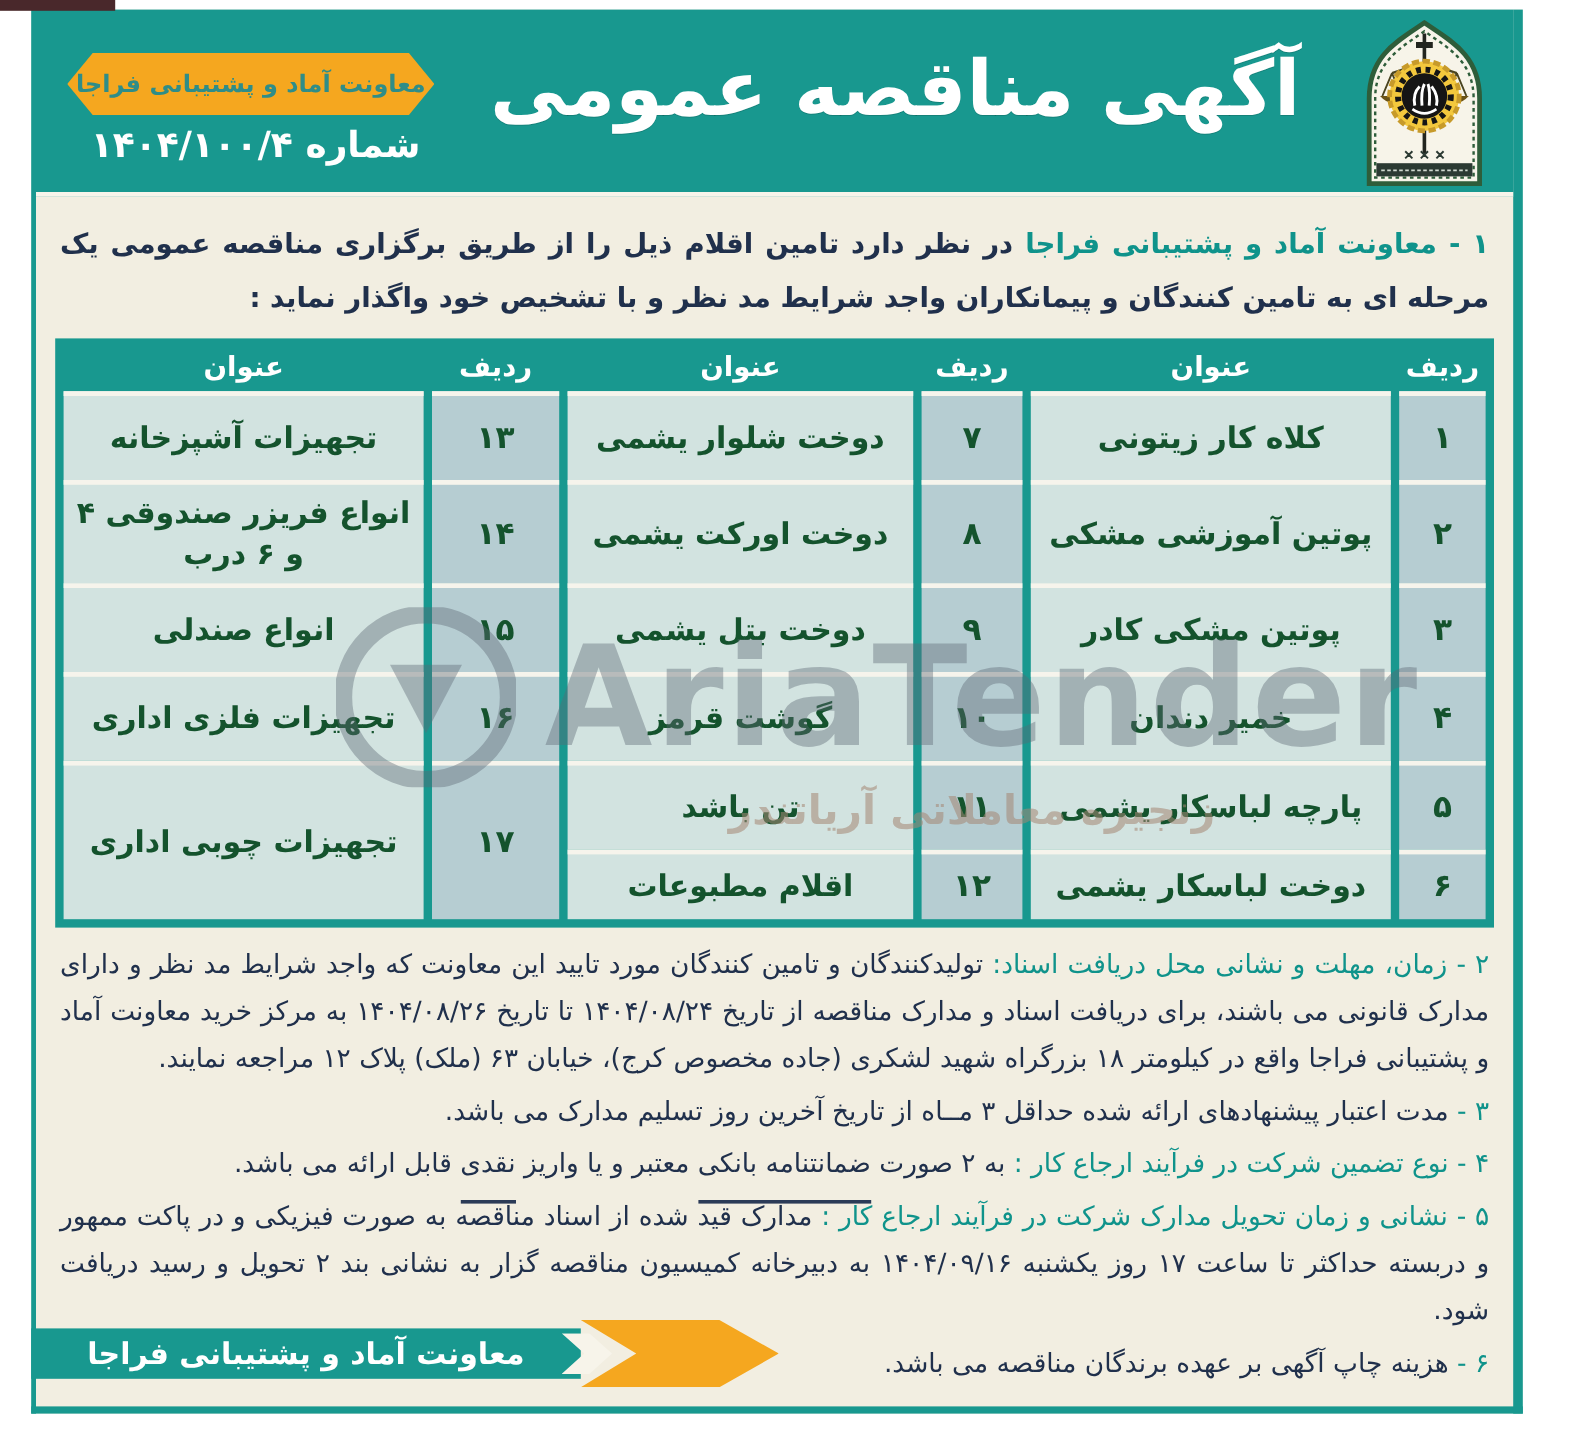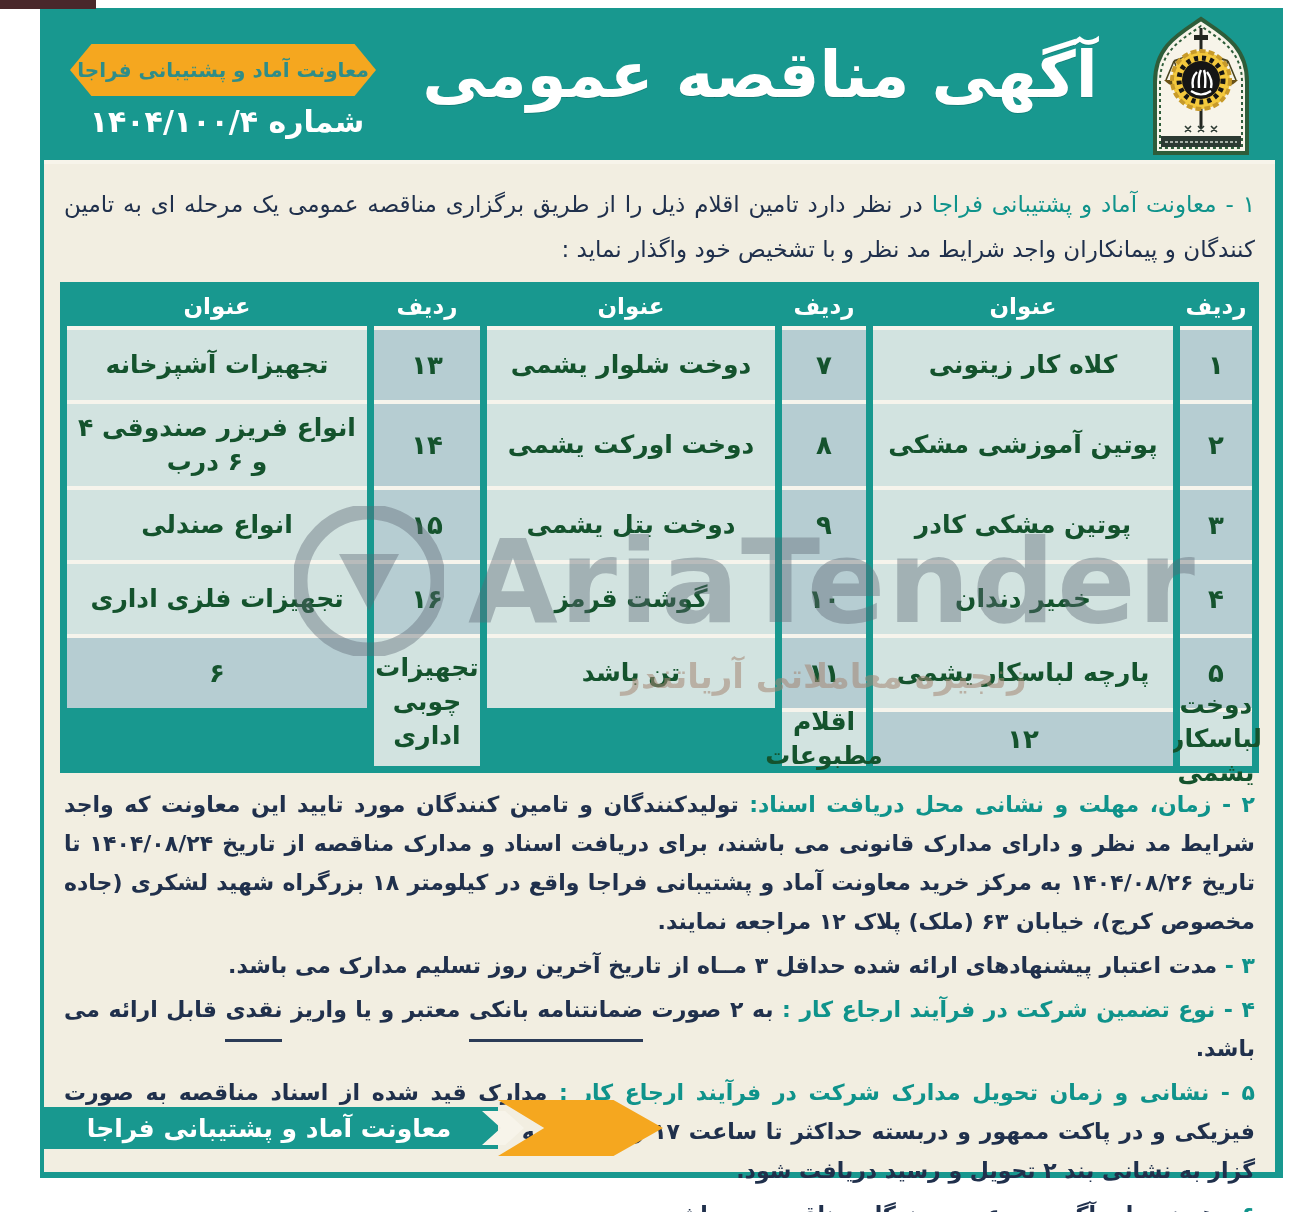--- a/index.html
+++ b/index.html
@@ -2,21 +2,21 @@
 <html lang="fa"><head>
 <meta charset="utf-8">
 <style>
   html,body{margin:0;padding:0;}
   body{
     width:1311px;height:1212px;position:relative;overflow:hidden;
     background:#ffffff;
     font-family:"DejaVu Sans", sans-serif;
   }
   .page{
-    position:absolute;left:40px;top:8px;width:1243px;height:1170px;
+    position:absolute;left:26px;top:8px;width:1243px;height:1170px;
     background:#f2eee1;box-sizing:border-box;
     border-left:4px solid #18988f;border-right:8px solid #18988f;border-bottom:6px solid #18988f;
   }
   .artifact{position:absolute;left:0;top:0;width:96px;height:9px;background:#49282b;}
   
   .band{position:relative;height:152px;background:#18988f;border-bottom:4px solid #f7f4ea;}
   .badge{
     position:absolute;left:26px;top:36px;width:306px;height:52px;background:#f5a71f;
     clip-path:polygon(0 50%,7% 0,93% 0,100% 50%,93% 100%,7% 100%);
     display:flex;align-items:center;justify-content:center;
@@ -28,42 +28,42 @@
   }
   .title{
     position:absolute;right:150px;top:30px;width:730px;text-align:center;
     color:#ffffff;font-weight:bold;font-size:64px;direction:rtl;
     text-shadow:0 1px 0 rgba(0,0,0,.15);
   }
   .logo{position:absolute;right:14px;top:8px;width:120px;height:140px;}
   
   .body-area{position:relative;padding:12px 16px 0 16px;direction:rtl;}
   .intro{
-    margin:6px 4px 0 4px;color:#20304c;font-weight:normal;font-size:23px;
+    margin:6px 4px 0 4px;color:#20304c;font-weight:bold;font-size:23px;
     line-height:45px;text-align:justify;
   }
   .tl{color:#0f938b;}
   
   .grid{
     margin-top:10px;background:#18988f;padding:4px 7px 7px 7px;
     display:grid;direction:rtl;column-gap:7px;
     grid-template-columns:72px 300px 84px 288px 106px 1fr;
     grid-template-rows:40px 74px 86px 74px 74px 74px 58px;
   }
   .cell{
     box-sizing:border-box;display:flex;align-items:center;justify-content:center;
     text-align:center;font-weight:bold;color:#14532d;border-top:4px solid #f6f4ec;
   }
   .cell.th{background:transparent;color:#ffffff;font-size:23px;border-top:none;}
   .cell.numc{background:#b6cdd2;font-size:26px;}
   .cell.ttl{background:#d2e3e0;font-size:25px;padding:0 10px;line-height:34px;}
   .span2{grid-row:span 2;}
   
   .secs{margin-top:12px;padding:0 4px;}
-  .sec{margin:5px 0;color:#20304c;font-weight:bold;font-size:22px;line-height:39px;text-align:justify;}
+  .sec{margin:5px 0;color:#20304c;font-weight:normal;font-size:22px;line-height:39px;text-align:justify;}
   .u{border-bottom:3px solid #2b3b57;padding-bottom:17px;}
   
   .ribbon{position:absolute;left:-4px;bottom:16px;height:56px;width:640px;}
   .rb-bar{
     position:absolute;left:0;top:7px;width:458px;height:42px;background:#18988f;
     display:flex;align-items:center;justify-content:center;
     color:#ffffff;font-weight:bold;font-size:25px;direction:rtl;
   }
   .rb-notch{
     position:absolute;left:442px;top:11px;width:42px;height:34px;background:#f7f4ea;
@@ -154,20 +154,21 @@
       <div class="cell ttl">خمیر دندان</div>
       <div class="cell numc">۱۰</div>
       <div class="cell ttl">گوشت قرمز</div>
       <div class="cell numc">۱۶</div>
       <div class="cell ttl">تجهیزات فلزی اداری</div>
 
       <div class="cell numc">۵</div>
       <div class="cell ttl">پارچه لباسکار یشمی</div>
       <div class="cell numc">۱۱</div>
       <div class="cell ttl">تن باشد</div>
+      <div class="cell numc span2">۱۷</div>
       <div class="cell ttl span2">تجهیزات چوبی اداری</div>
 
       <div class="cell numc">۶</div>
       <div class="cell ttl">دوخت لباسکار یشمی</div>
       <div class="cell numc">۱۲</div>
       <div class="cell ttl">اقلام مطبوعات</div>
     </div>
 
     <div class="secs">
       <p class="sec"><span class="tl">۲ - زمان، مهلت و نشانی محل دریافت اسناد:</span><span> تولیدکنندگان و تامین کنندگان مورد تایید این معاونت که واجد شرایط مد نظر و دارای مدارک قانونی می باشند، برای دریافت اسناد و مدارک مناقصه از تاریخ ۱۴۰۴/۰۸/۲۴ تا تاریخ ۱۴۰۴/۰۸/۲۶ به مرکز خرید معاونت آماد و پشتیبانی فراجا واقع در کیلومتر ۱۸ بزرگراه شهید لشکری (جاده مخصوص کرج)، خیابان ۶۳ (ملک) پلاک ۱۲ مراجعه نمایند.</span></p>

